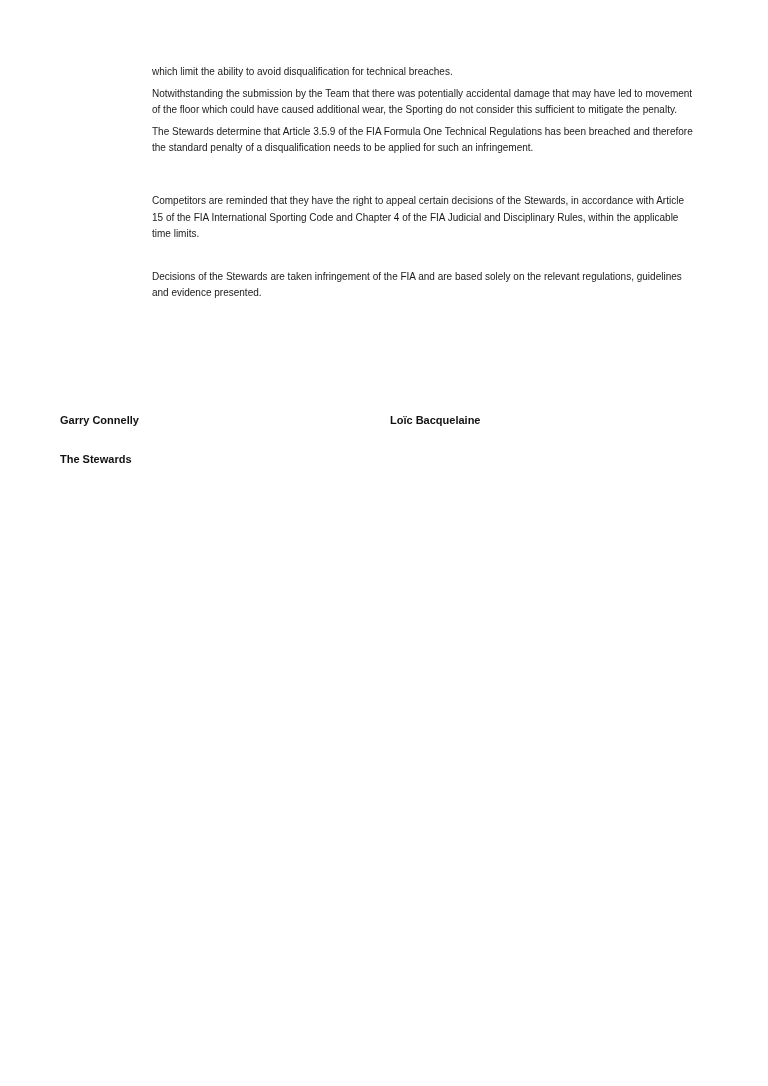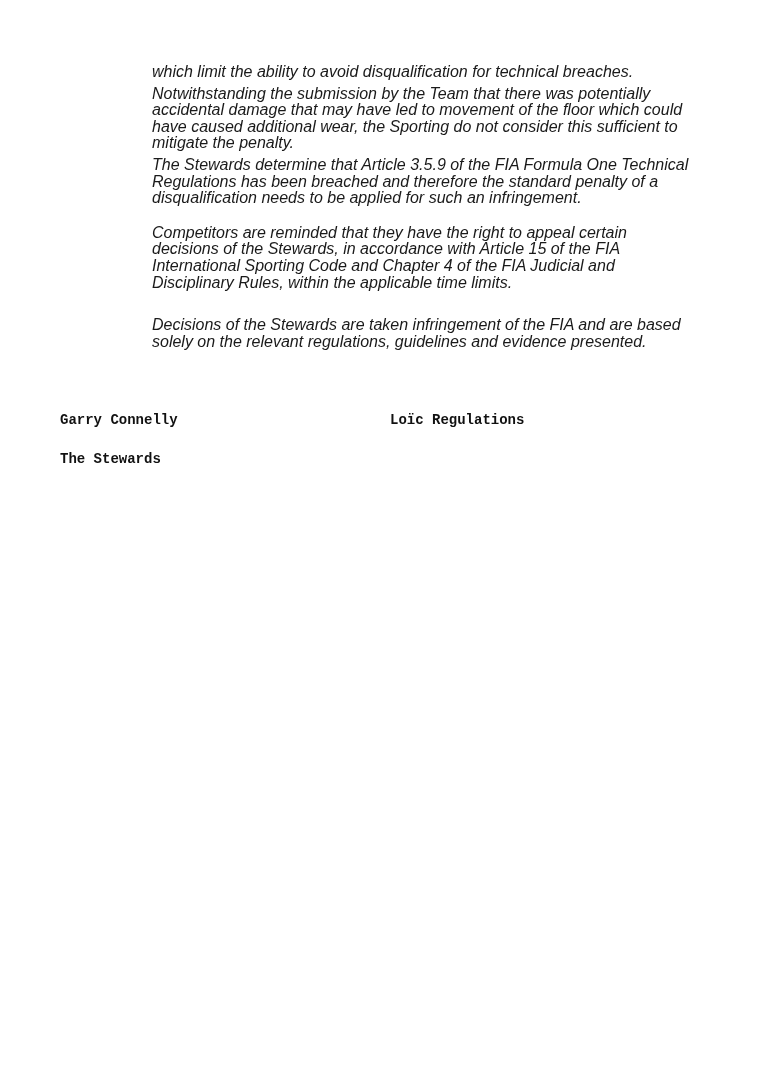--- a/index.html
+++ b/index.html
@@ -13,44 +13,42 @@
     height: 1086px;
     background: #ffffff;
     color: #000000;
     overflow: hidden;
   }
   .body-text {
     position: absolute;
     left: 152px;
     top: 64px;
     width: 543px;
-    font-size: 16px;
+    font-size: 10px;
     line-height: 16.6px;
     color: #1a1a1a;
-    font-style: italic;
   }
   .body-text p {
     margin: 0 0 5px 0;
   }
   .body-text p.gap-large {
-    margin-top: 18px;
+    margin-top: 36px;
   }
   .body-text p.gap-medium {
     margin-top: 26px;
   }
   .signatures {
     position: absolute;
     left: 60px;
     top: 412px;
     width: 648px;
-    font-size: 14px;
+    font-size: 11px;
     font-weight: bold;
     line-height: 17px;
     color: #111111;
-    font-family: Liberation Mono, monospace;
   }
   .sig-row {
     position: relative;
     height: 17px;
     margin-bottom: 22px;
   }
   .sig-left {
     position: absolute;
     left: 0;
     top: 0;
@@ -72,20 +70,20 @@
     <p>which limit the ability to avoid disqualification for technical breaches.</p>
     <p>Notwithstanding the submission by the Team that there was potentially accidental damage that may have led to movement of the floor which could have caused additional wear, the Sporting do not consider this sufficient to mitigate the penalty.</p>
     <p>The Stewards determine that Article 3.5.9 of the FIA Formula One Technical Regulations has been breached and therefore the standard penalty of a disqualification needs to be applied for such an infringement.</p>
     <p class="gap-large">Competitors are reminded that they have the right to appeal certain decisions of the Stewards, in accordance with Article 15 of the FIA International Sporting Code and Chapter 4 of the FIA Judicial and Disciplinary Rules, within the applicable time limits.</p>
     <p class="gap-medium">Decisions of the Stewards are taken infringement of the FIA and are based solely on the relevant regulations, guidelines and evidence presented.</p>
   </div>
 
   <div class="signatures">
     <div class="sig-row">
       <span class="sig-left">Garry Connelly</span>
-      <span class="sig-right">Loïc Regulations</span>
+      <span class="sig-right">Loïc Bacquelaine</span>
     </div>
     <div class="sig-row">
       <span class="sig-left">The Stewards</span>
     </div>
   </div>
 
 </div>
 
 </body></html>

